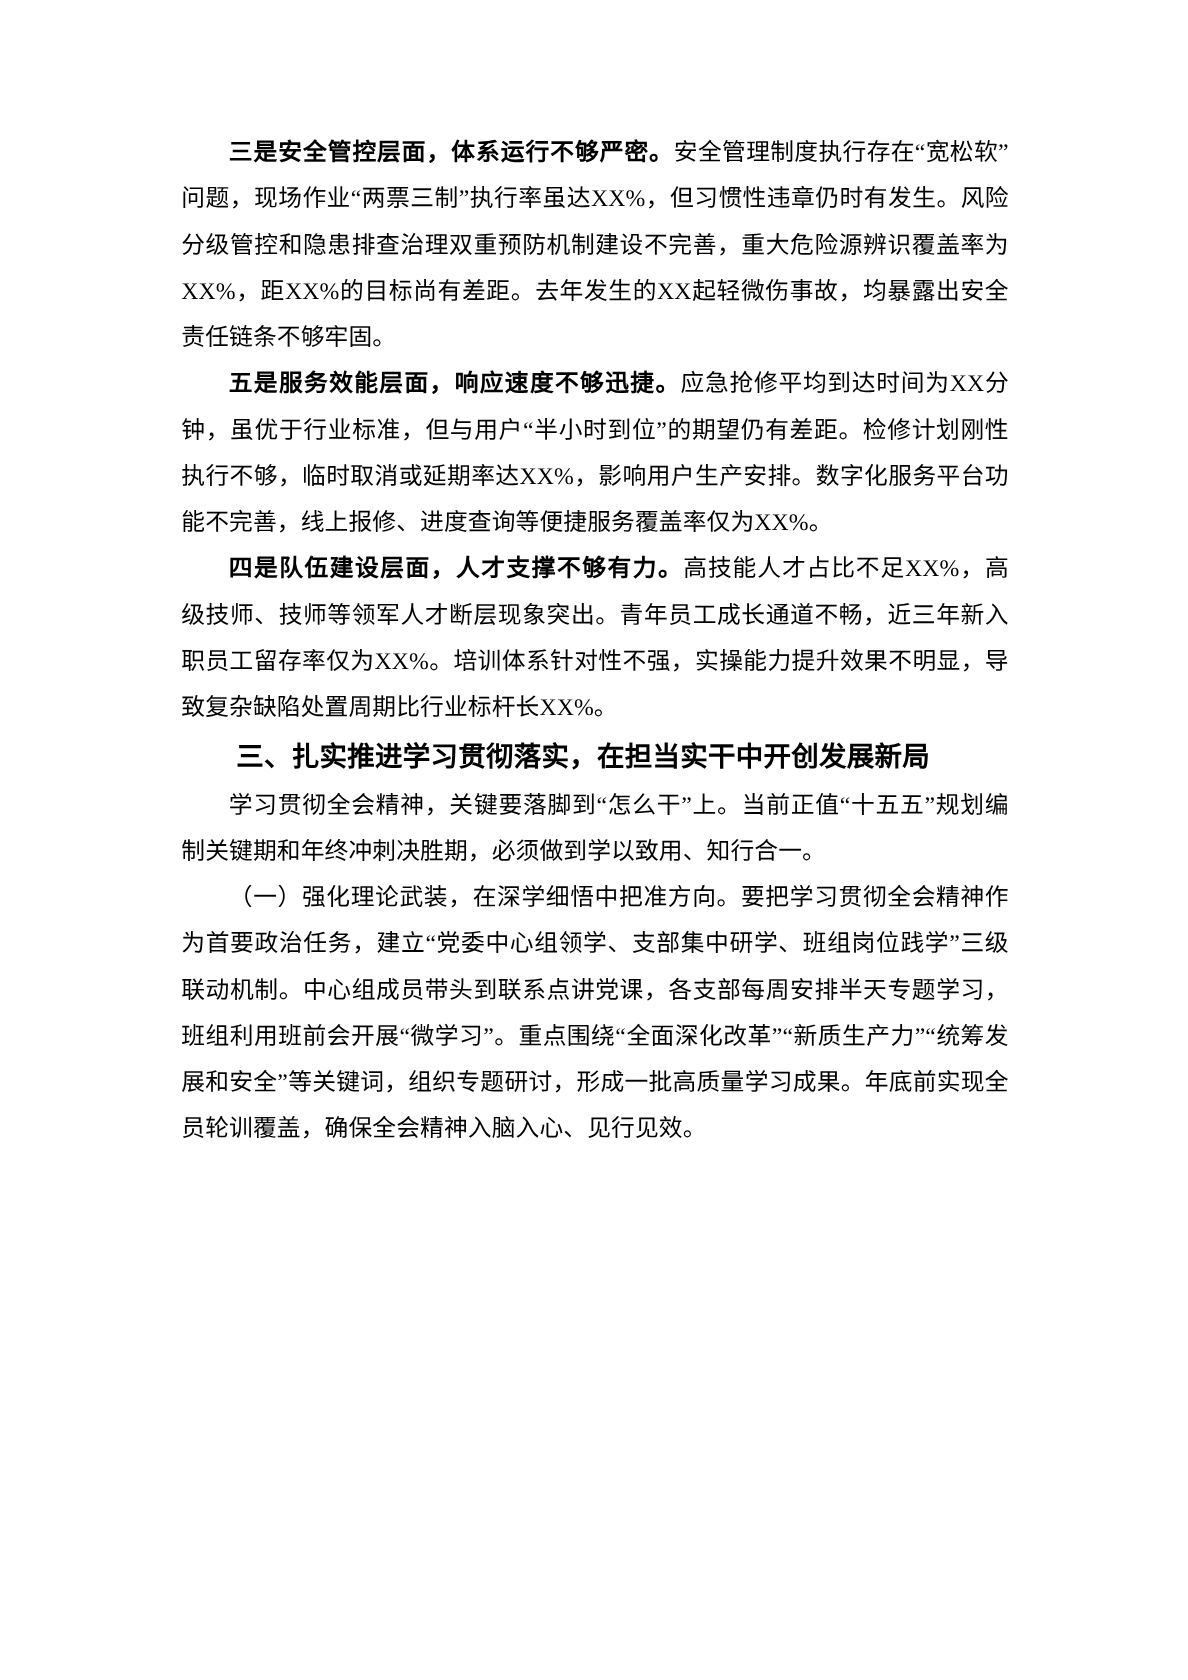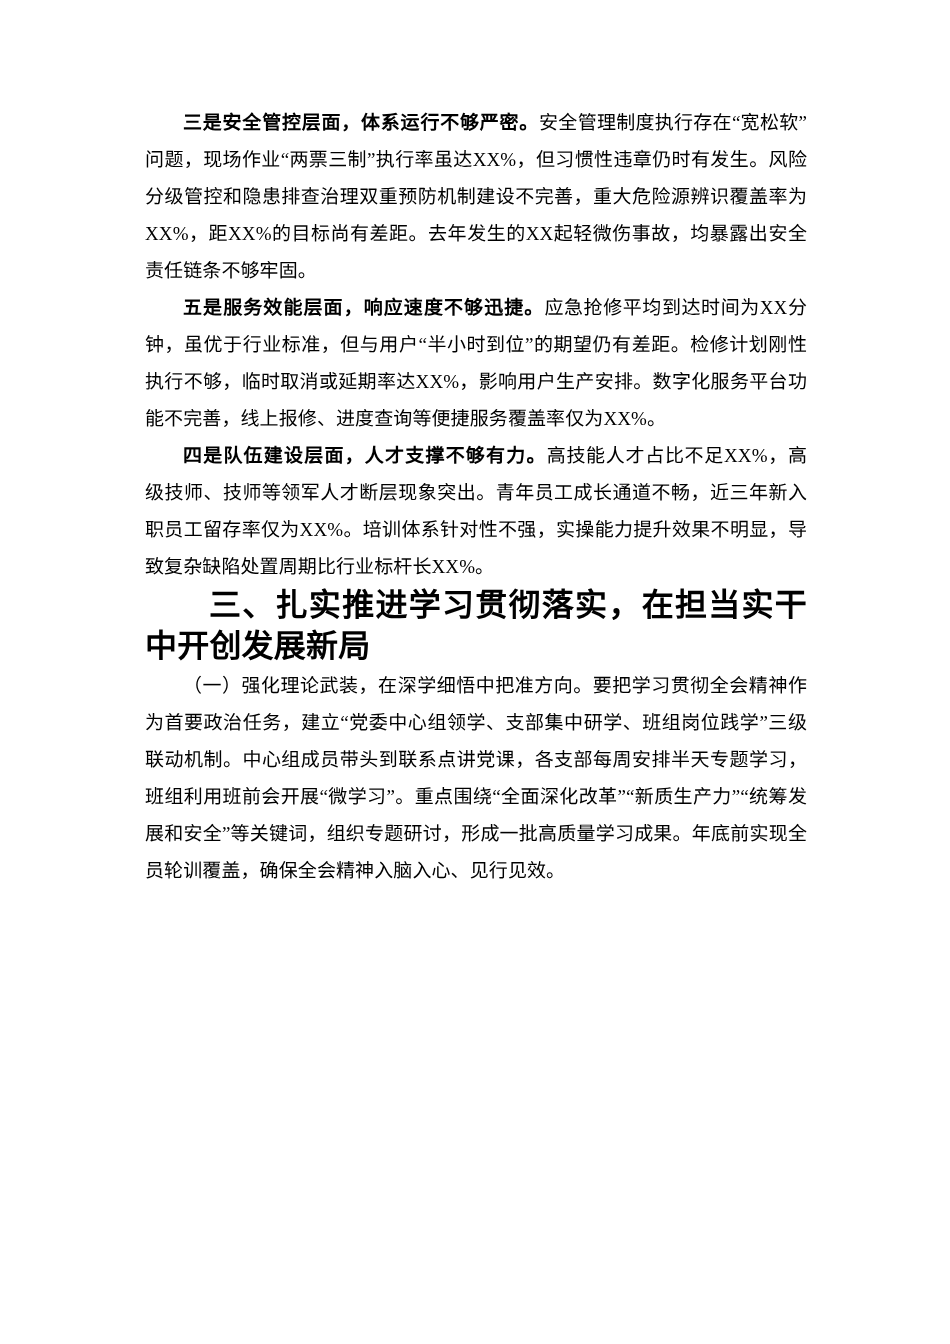--- a/index.html
+++ b/index.html
@@ -56,21 +56,21 @@
   
   .sublead {
     font-weight: 400;
   }
 
   
   h2.section-head {
     margin: 0;
     padding: 0;
     font-family: "Liberation Sans", "DejaVu Sans", sans-serif;
-    font-size: 32px;
+    font-size: 22px;
     line-height: 41.2px;
     font-weight: 700;
     text-indent: 2em;
     text-align: justify;
     text-justify: inter-ideograph;
     letter-spacing: 0.2px;
     word-break: break-all;
   }
 </style>
 </head>
@@ -80,17 +80,18 @@
   <div class="doc-body">
 
     <p class="para"><span class="lead">三是安全管控层面，体系运行不够严密。</span><span class="body-run">安全管理制度执行存在“宽松软”问题，现场作业“两票三制”执行率虽达XX%，但习惯性违章仍时有发生。风险分级管控和隐患排查治理双重预防机制建设不完善，重大危险源辨识覆盖率为XX%，距XX%的目标尚有差距。去年发生的XX起轻微伤事故，均暴露出安全责任链条不够牢固。</span></p>
 
     <p class="para"><span class="lead">五是服务效能层面，响应速度不够迅捷。</span><span class="body-run">应急抢修平均到达时间为XX分钟，虽优于行业标准，但与用户“半小时到位”的期望仍有差距。检修计划刚性执行不够，临时取消或延期率达XX%，影响用户生产安排。数字化服务平台功能不完善，线上报修、进度查询等便捷服务覆盖率仅为XX%。</span></p>
 
     <p class="para"><span class="lead">四是队伍建设层面，人才支撑不够有力。</span><span class="body-run">高技能人才占比不足XX%，高级技师、技师等领军人才断层现象突出。青年员工成长通道不畅，近三年新入职员工留存率仅为XX%。培训体系针对性不强，实操能力提升效果不明显，导致复杂缺陷处置周期比行业标杆长XX%。</span></p>
 
     <h2 class="section-head">三、扎实推进学习贯彻落实，在担当实干中开创发展新局</h2>
 
+    <p class="para">学习贯彻全会精神，关键要落脚到“怎么干”上。当前正值“十五五”规划编制关键期和年终冲刺决胜期，必须做到学以致用、知行合一。</p>
 
     <p class="para"><span class="sublead">（一）强化理论武装，在深学细悟中把准方向。</span><span class="body-run">要把学习贯彻全会精神作为首要政治任务，建立“党委中心组领学、支部集中研学、班组岗位践学”三级联动机制。中心组成员带头到联系点讲党课，各支部每周安排半天专题学习，班组利用班前会开展“微学习”。重点围绕“全面深化改革”“新质生产力”“统筹发展和安全”等关键词，组织专题研讨，形成一批高质量学习成果。年底前实现全员轮训覆盖，确保全会精神入脑入心、见行见效。</span></p>
 
   </div>
 </div>
 
 </body></html>

